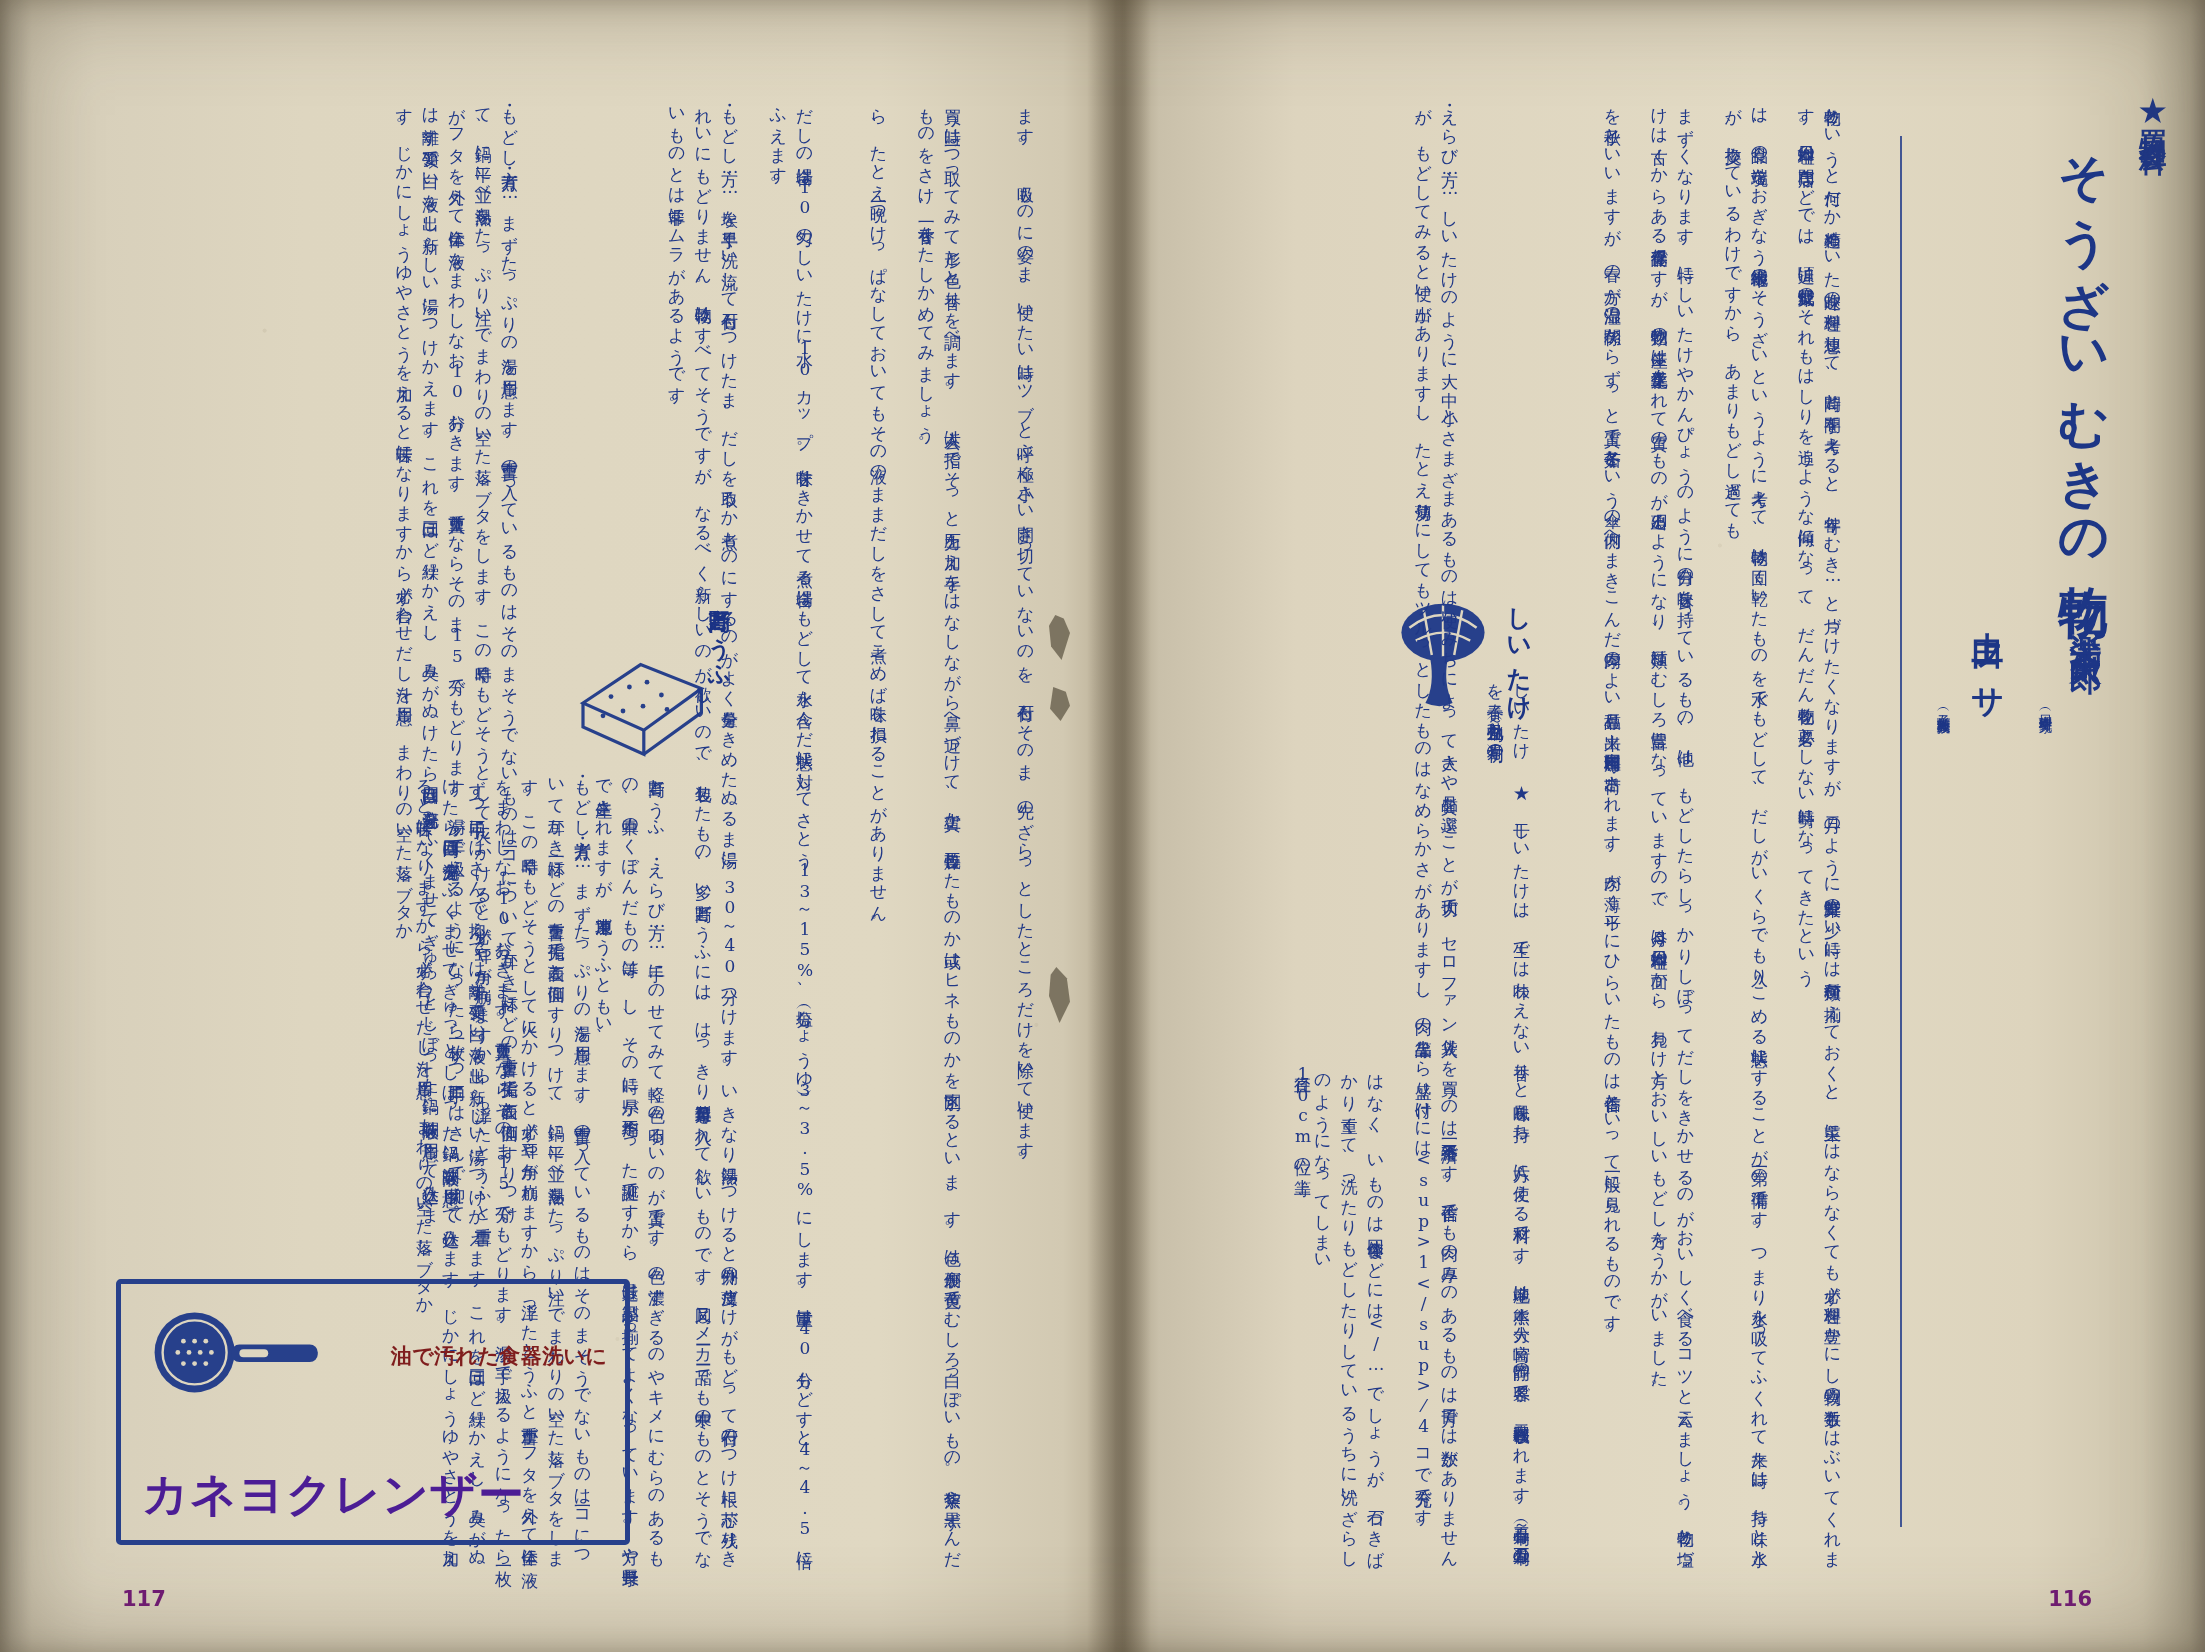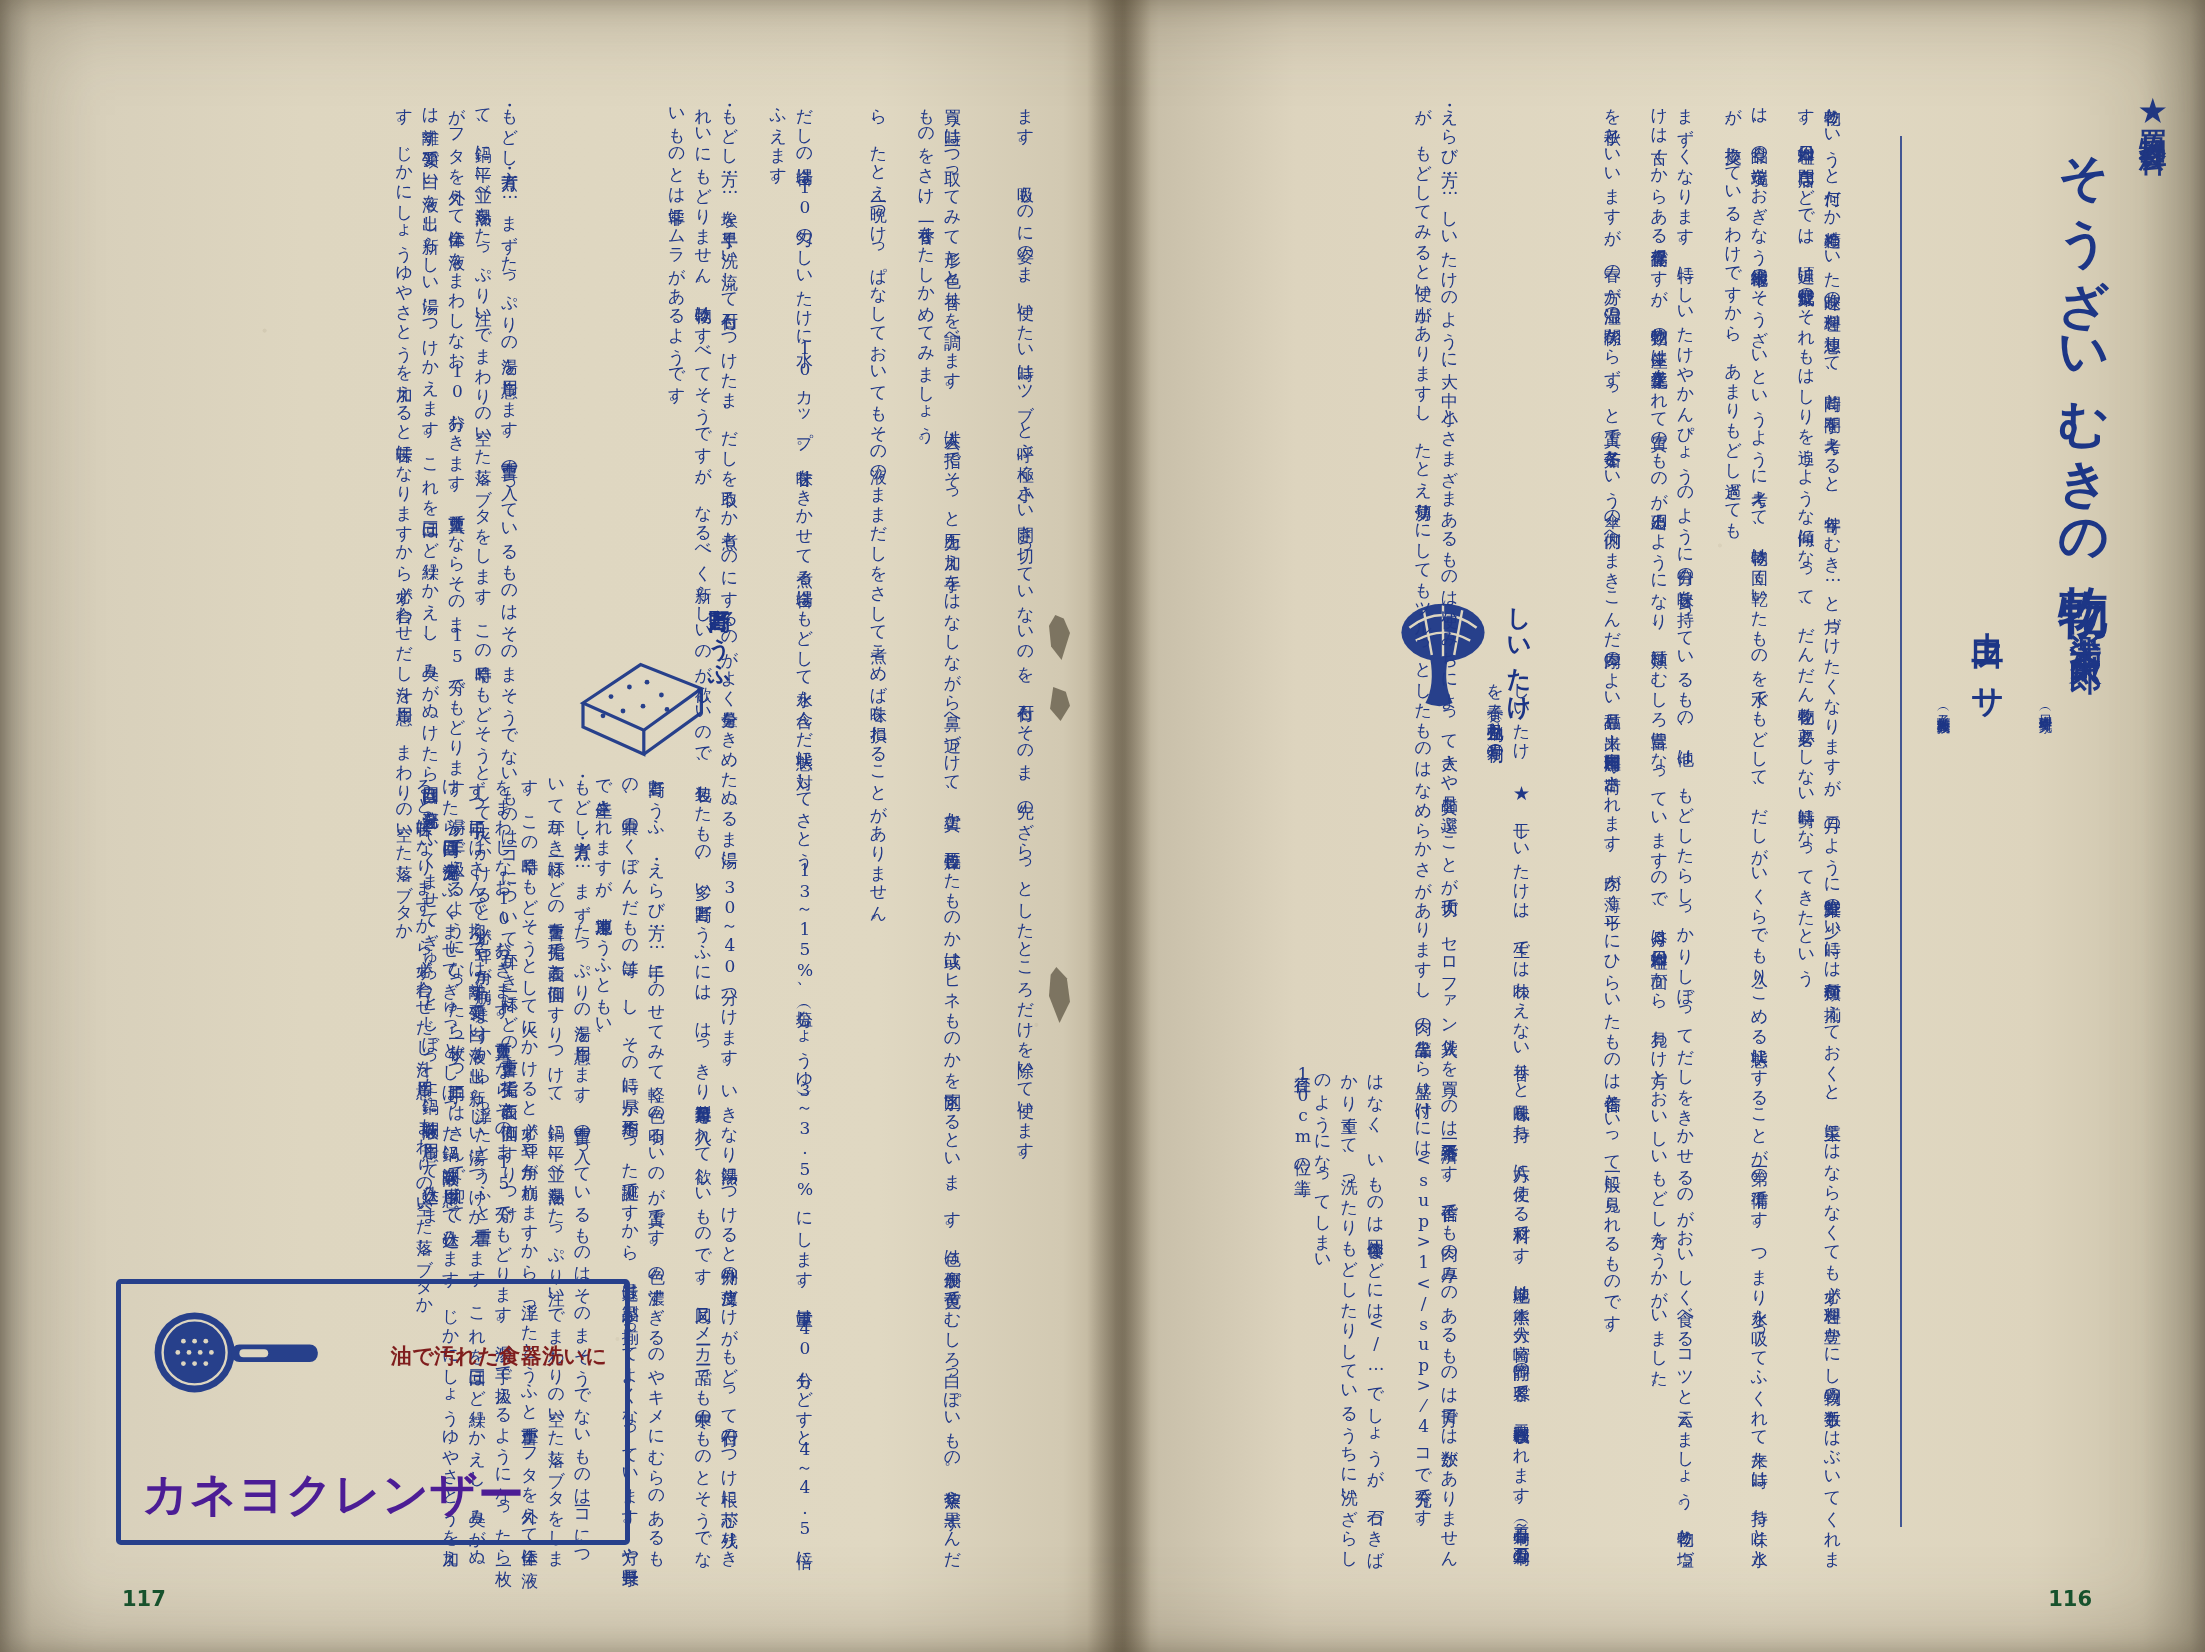--- a/index.html
+++ b/index.html
@@ -133,21 +133,21 @@
     font-family:"DejaVu Sans", sans-serif;
   }
   .ad-tag{
     position:absolute;right:17.6px;top:58px;
     font-size:21px;font-weight:700;color:#7f1d1d;
     font-family:"DejaVu Sans", sans-serif;letter-spacing:.02em;
   }
   .pagenum{
     position:absolute;bottom:42px;
     font-family:"DejaVu Sans", sans-serif;
-    font-size:21px;font-weight:700;color:#14532d;
+    font-size:21px;font-weight:700;color:#701a75;
   }
   .pagenum.l{left:74px;}
   .pagenum.r{right:74px;}
 
   .boxlabel{
     writing-mode:vertical-rl;text-orientation:upright;
     font-size:22.4px;font-weight:700;letter-spacing:.08em;color:#1b3385;
   }
   .tofu-svg{position:absolute;}
 </style>

